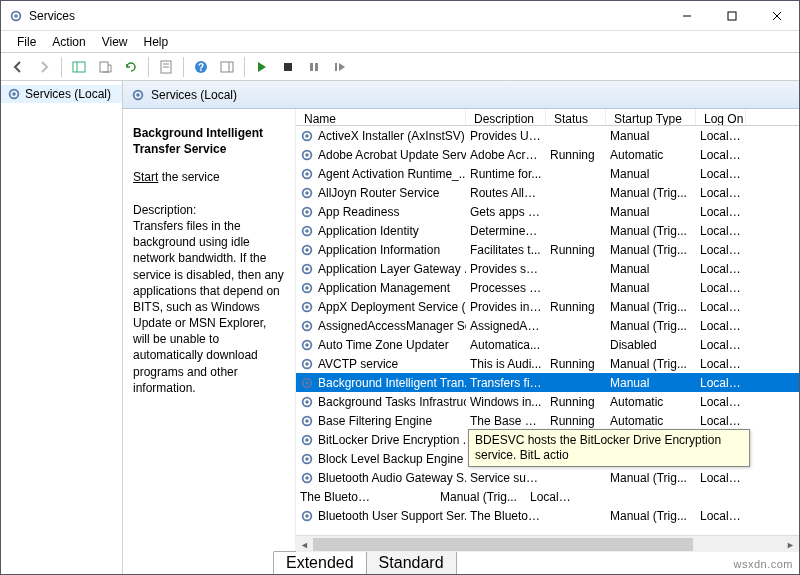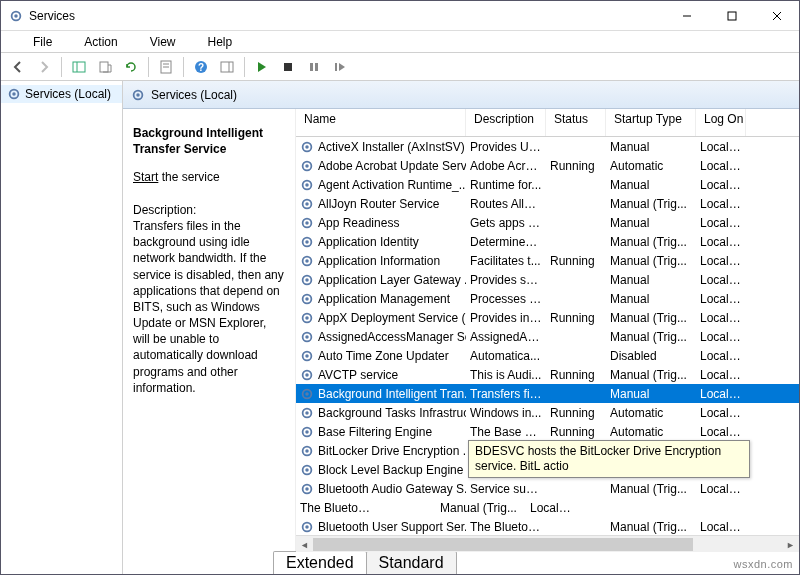--- a/index.html
+++ b/index.html
@@ -4,35 +4,35 @@
 <style>
   * { box-sizing: border-box; }
   html, body { margin:0; padding:0; font-family: "Segoe UI", Tahoma, sans-serif; font-size:12px; color:#000; background:#fff; }
   .window { width:800px; height:575px; border:1px solid #556; position:relative; display:flex; flex-direction:column; }
   .titlebar { height:30px; display:flex; align-items:center; justify-content:space-between; border-bottom:1px solid #ddd; padding-left:8px; }
   .titlebar-left { display:flex; align-items:center; gap:6px; }
   .winbtns { display:flex; }
   .winbtn { width:45px; height:30px; display:flex; align-items:center; justify-content:center; font-size:13px; }
   .winbtn svg { width:10px; height:10px; }
   .menubar { height:22px; display:flex; align-items:center; gap:0; padding-left:8px; border-bottom:1px solid #d0d0d0; }
-  .menuitem { padding:2px 8px;margin-left:16px; }
+  .menuitem { padding:2px 8px; }
   .toolbar { height:28px; display:flex; align-items:center; gap:0; border-bottom:1px solid #d0d0d0; padding-left:4px; background:#fff; }
   .tbtn { width:24px; height:24px; display:flex; align-items:center; justify-content:center; border:1px solid transparent; margin:0 1px;}
   .tsep { width:1px; height:20px; background:#ccc; margin:0 4px; }
   .body { flex:1; display:flex; min-height:0; }
   .leftpane { width:122px; border-right:1px solid #d0d0d0; padding:4px 0; }
   .leftitem { display:flex; align-items:center; gap:4px; padding:2px 6px; background:#e5f3ff;}
   .center { flex:1; display:flex; flex-direction:column; min-width:0; }
   .centerhead { height:28px; background:linear-gradient(#eef4fb,#dce9f7); border-bottom:1px solid #b7c7da; display:flex; align-items:center; padding-left:8px; gap:6px;}
   .centerbody { flex:1; display:flex; min-height:0; }
   .detailpane { width:172px; padding:16px 10px; line-height:1.35; }
   .detailtitle { font-weight:bold; margin-bottom:12px; }
   .link { color:#000000; text-decoration:underline; cursor:pointer; }
   .listpane { flex:1; display:flex; flex-direction:column; min-width:0; border-left:1px solid #eee;}
-  .listhead { height:28px; display:flex; border-bottom:1px solid #d0d0d0; background:#fff;}
+  .listhead { height:17px; display:flex; border-bottom:1px solid #d0d0d0; background:#fff;}
   .colh { padding:3px 8px; border-right:1px solid #eee; white-space:nowrap; overflow:hidden;}
   .listbody { flex:1; overflow:hidden; position:relative;}
   .row { height:19px; display:flex; align-items:center; white-space:nowrap;}
   .row.selected { background:#0078d7; color:#fff; }
   .cell { padding:0 4px; overflow:hidden; text-overflow:ellipsis;}
   .cell.name { display:flex; align-items:center; gap:4px;}
   .gearicon { width:14px; height:14px; flex-shrink:0; }
   .c-name { width:170px; }
   .c-desc { width:80px; }
   .c-stat { width:60px; }

